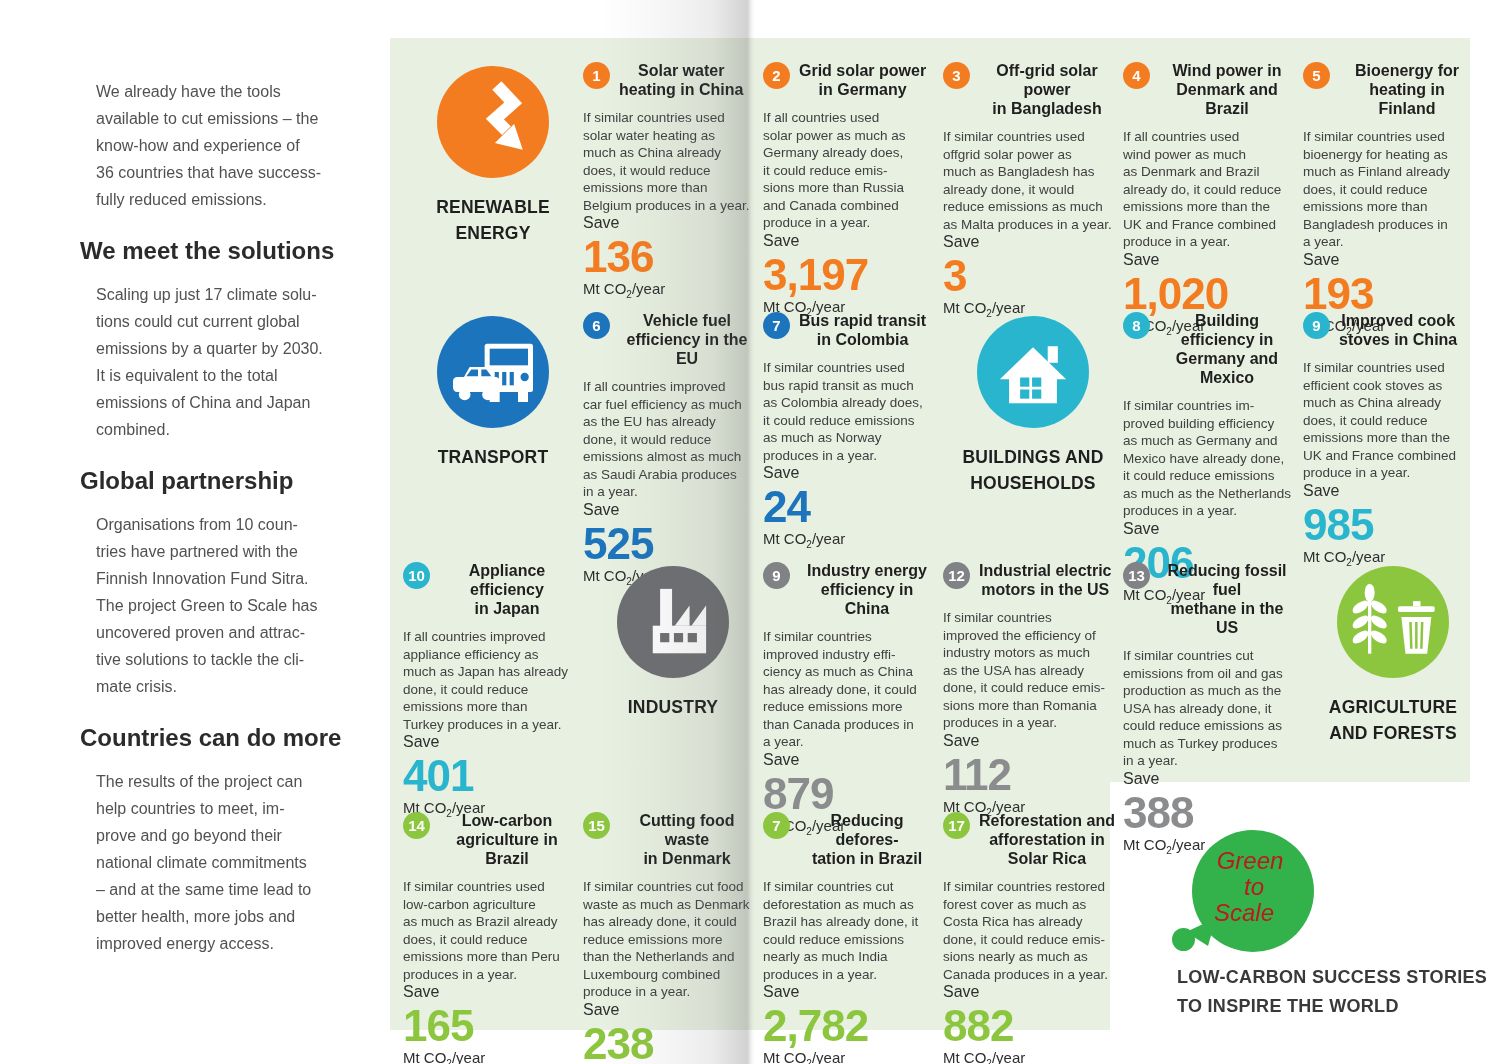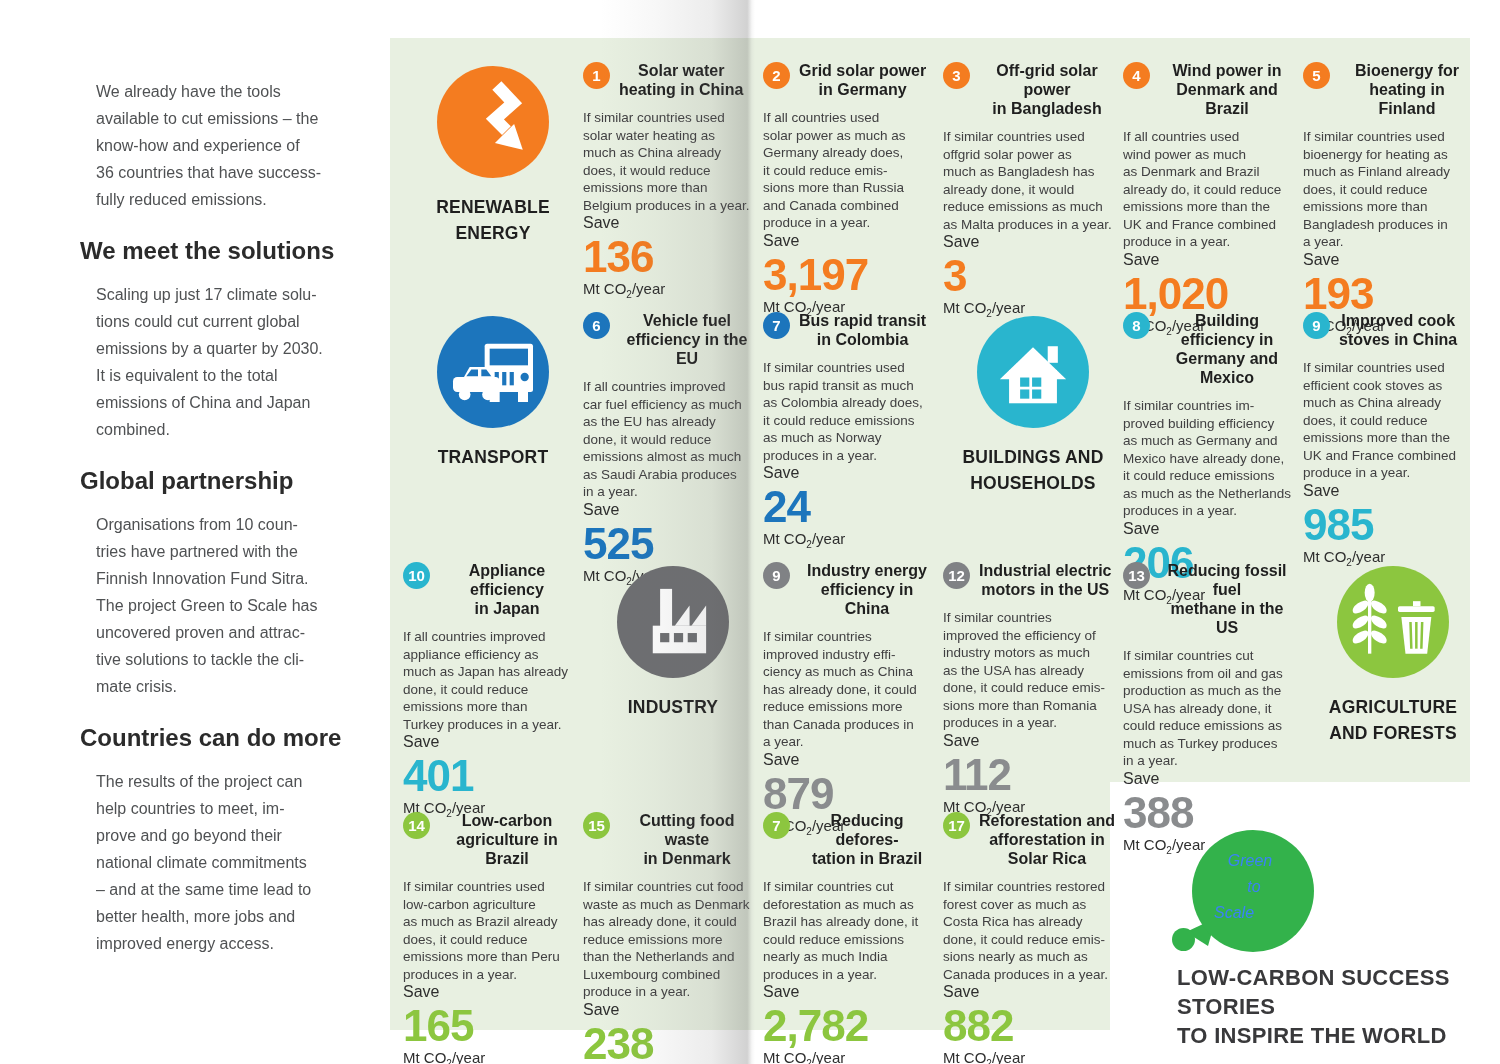--- a/index.html
+++ b/index.html
@@ -64,24 +64,24 @@
       rgba(110,110,110,0.05) 35%,
       rgba(110,110,110,0.13) 72%,
       rgba(92,92,92,0.28) 95%,
       rgba(170,170,170,0.10) 98%,
       rgba(255,255,255,0) 100%);
   }
 
   
   .logo-svg { position:absolute; left:1160px; top:818px; z-index:5; }
   .logo-text { position:absolute; left:1192px; top:848px; width:124px; z-index:6;
-               text-align:center; color:#3b82f6; font-style:italic; font-size:16px; line-height:26px; }
+               text-align:center; color:#b91c1c; font-style:italic; font-size:24px; line-height:26px; }
   .logo-text .l3 { padding-left:22px; text-align:left; }
   .logo-text .l1 { padding-right:8px; }
-  .tagline { position:absolute; left:1177px; top:963px; z-index:6; font-weight:700; font-size:22px;
+  .tagline { position:absolute; left:1177px; top:963px; z-index:6; font-weight:700; font-size:18px;
              line-height:29px; color:#39393b; letter-spacing:0.3px; white-space:pre-line; }
 </style>
 </head>
 <body>
 
 <div class="sidebar">
   <div class="sb-section">
     <p class="sb-p">We already have the tools
 available to cut emissions – the
 know-how and experience of

